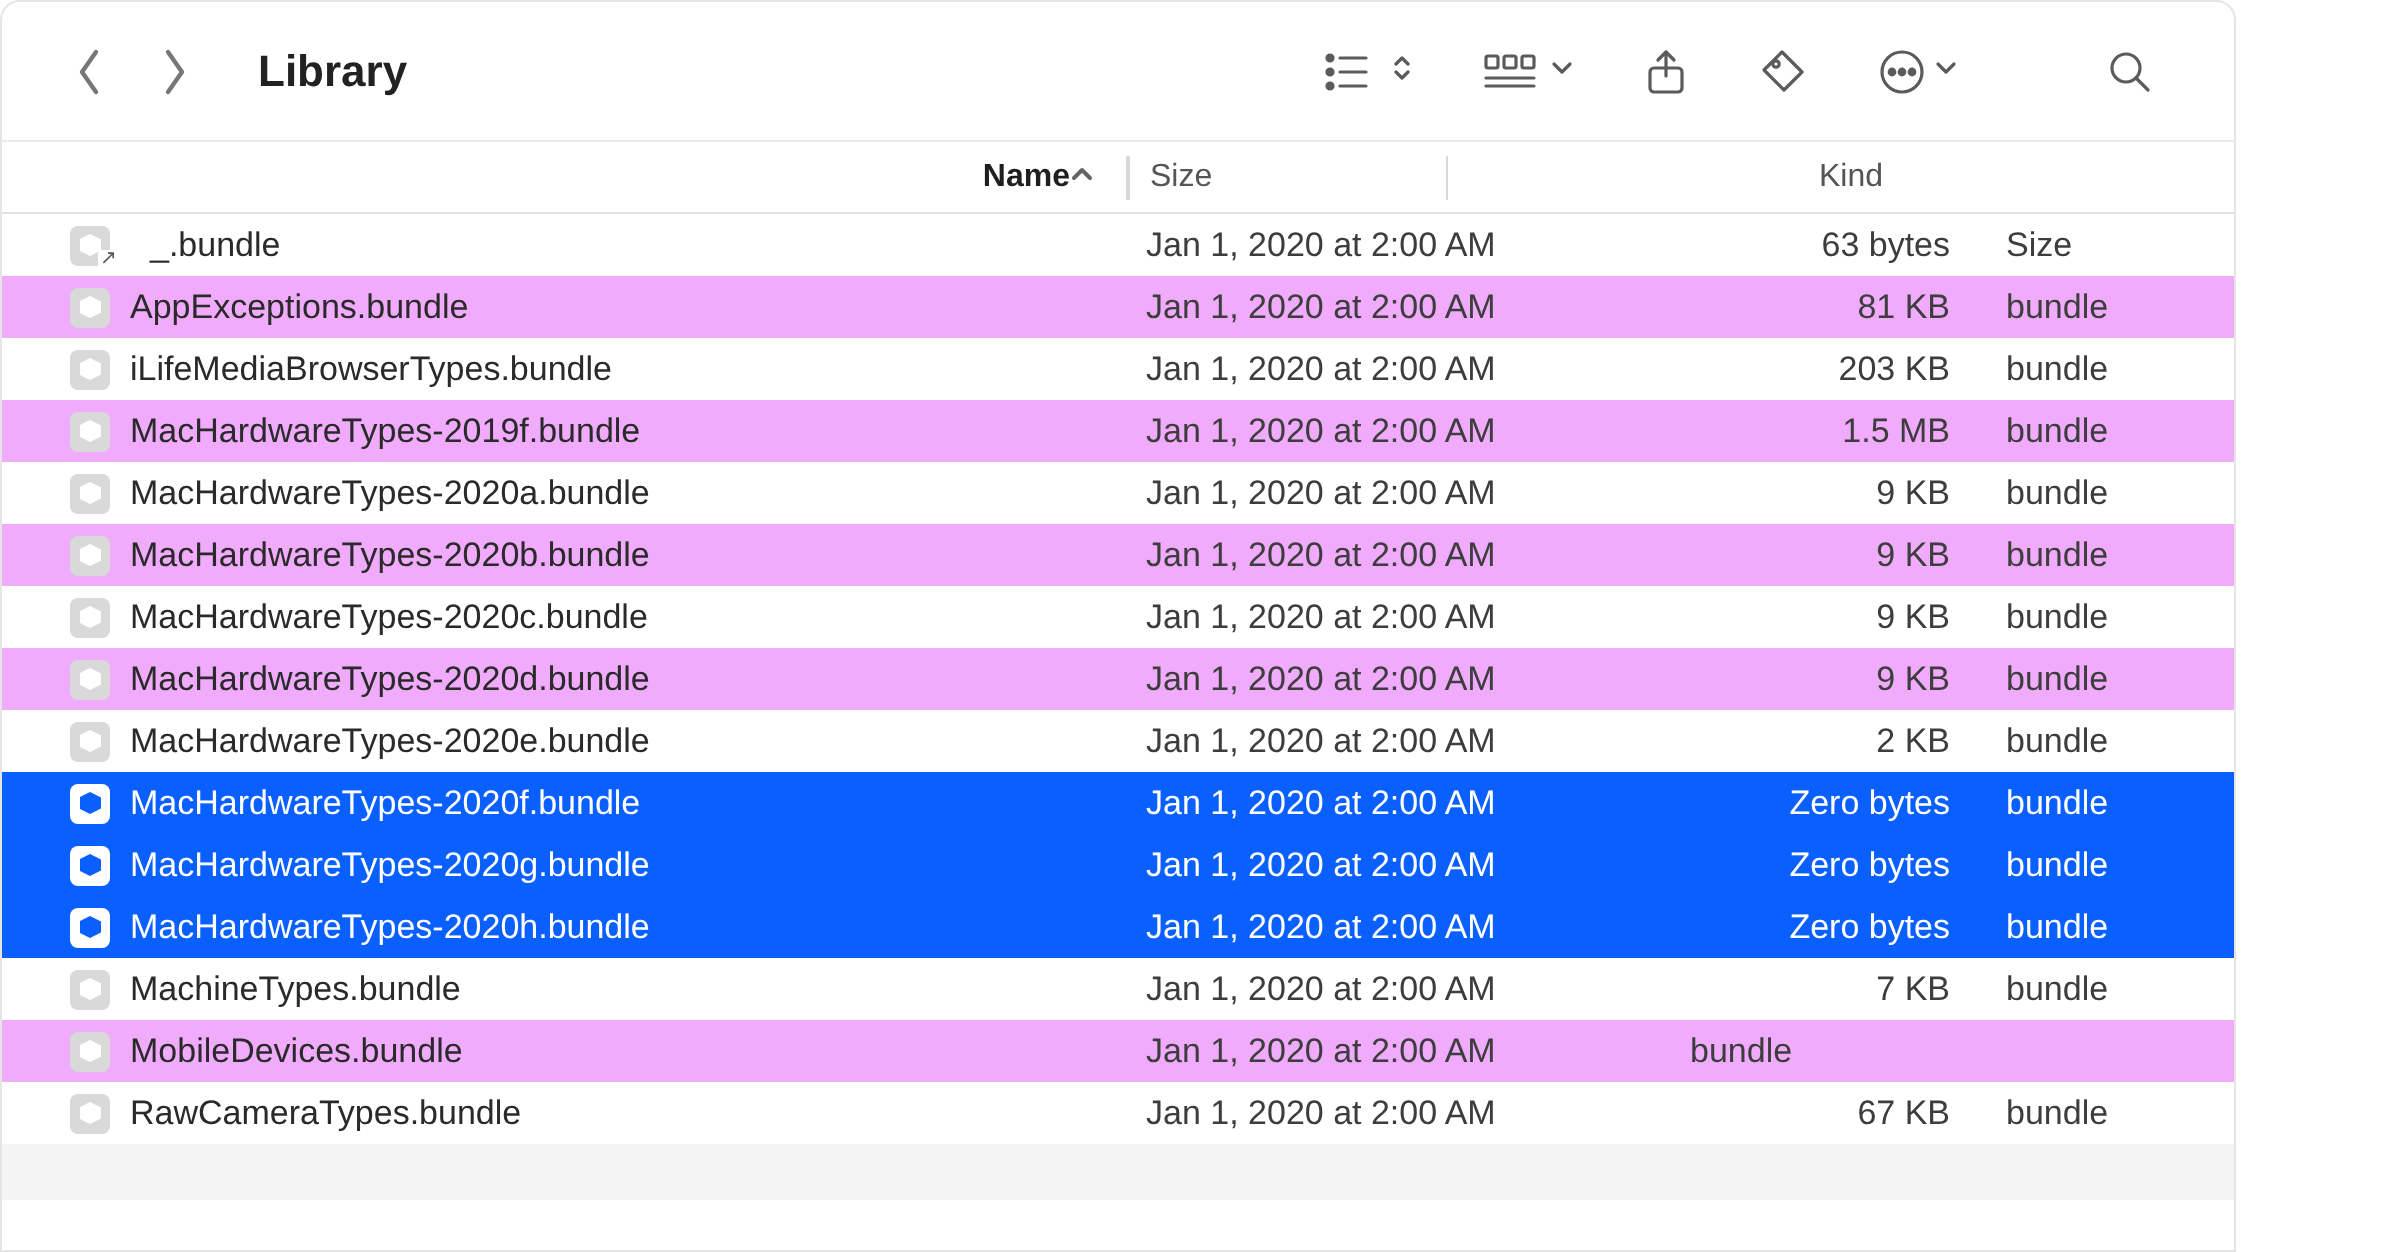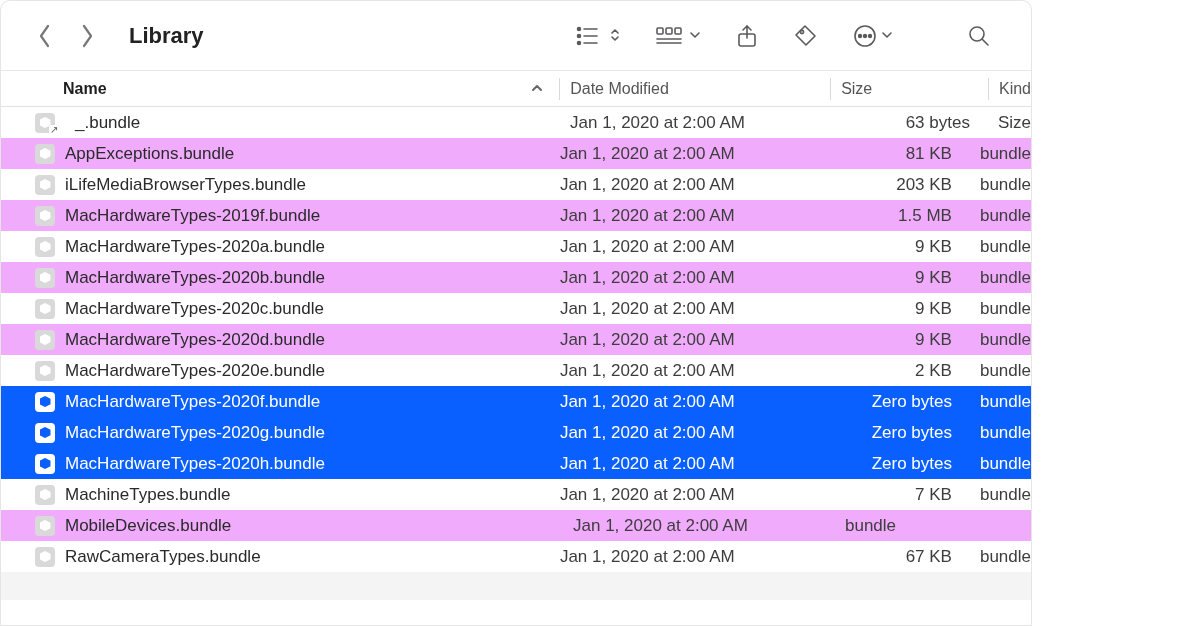--- a/index.html
+++ b/index.html
@@ -4,21 +4,21 @@
 <style>
   * { box-sizing: border-box; margin: 0; padding: 0; }
   html, body {
     width: 1200px; height: 626px;
     font-family: -apple-system, "Helvetica Neue", Helvetica, Arial, sans-serif;
     background: #ffffff;
     color: #1d1d1f;
     overflow: hidden;
   }
   .window {
-    width: 1032px; height: 626px;
+    width: 1118px; height: 626px;
     display: flex; flex-direction: column;
     border: 1px solid #e5e5e5;
     border-radius: 10px 10px 0 0;
     overflow: hidden;
     background: #fff;
   }
   
   .toolbar {
     height: 70px;
     display: flex; align-items: center;
@@ -54,21 +54,21 @@
   
   .col-header {
     display: flex; align-items: center;
     height: 36px;
     border-bottom: 1px solid #e2e2e2;
     font-size: 16px;
     color: #555;
   }
   .col-header .col { display: flex; align-items: center; height: 100%; }
   .col-sep { width: 1px; height: 22px; background: #d9d9d9; }
-  .col-name-h { width: 562px; padding-left: 62px; font-weight: 700; color: #1f1f1f; justify-content: space-between; padding-right: 16px; }
+  .col-name-h { width: 562px; padding-left: 62px; font-weight: 700; color: #1f1f1f; justify-content: flex-end; padding-right: 16px; }
   .col-date-h { width: 272px; padding-left: 10px; }
   .col-size-h { width: 158px; padding-left: 10px; }
   .col-kind-h { flex: 1; padding-left: 10px; justify-content: center; }
   .sort-caret svg { width: 12px; height: 12px; stroke: #666; fill: none; stroke-width: 2; stroke-linecap: round; stroke-linejoin: round; }
 
   
   .rows { display: flex; flex-direction: column; }
   .row {
     height: 31px;
     display: flex; align-items: center;
@@ -210,23 +210,20 @@
   <div class="col-header">
     <div class="col col-name-h">
       <span>Name</span>
       <span class="sort-caret">
         <svg viewBox="0 0 12 12">
             <polyline points="2,8 6,4 10,8"></polyline>
           </svg>
       </span>
     </div>
     <div class="col-sep"></div>
-    <div class="col col-date-h">
-      <span>Date Modified</span>
-    </div>
     <div class="col-sep"></div>
     <div class="col col-size-h">
       <span>Size</span>
     </div>
     <div class="col-sep"></div>
     <div class="col col-kind-h">
       <span>Kind</span>
     </div>
   </div>
 

